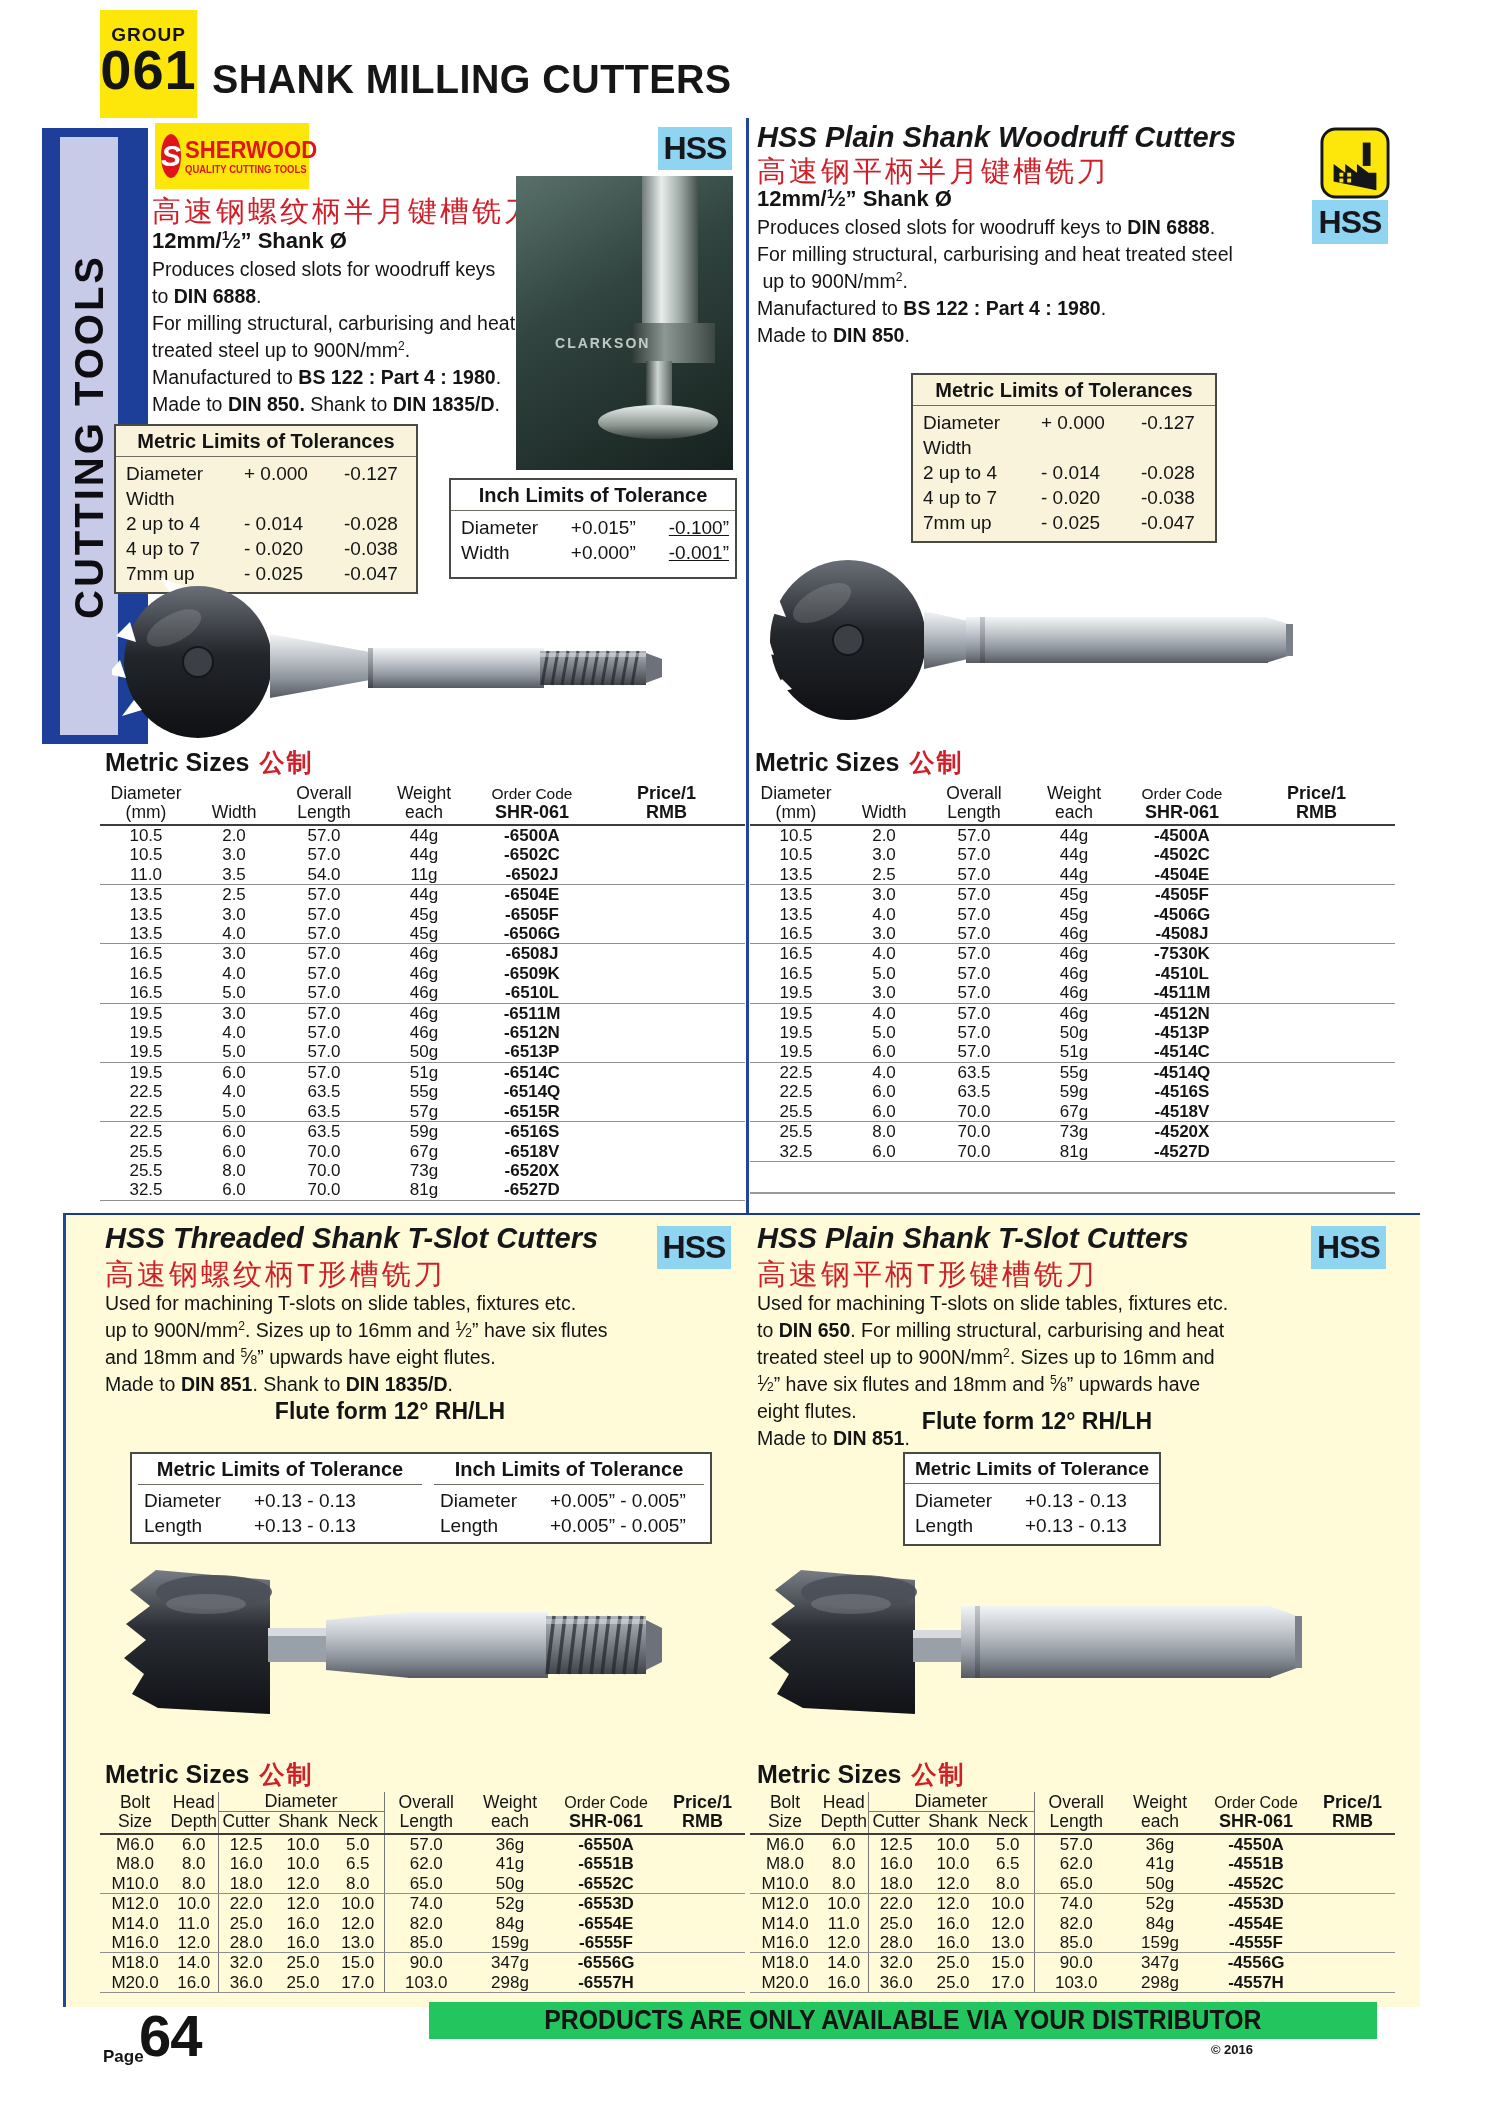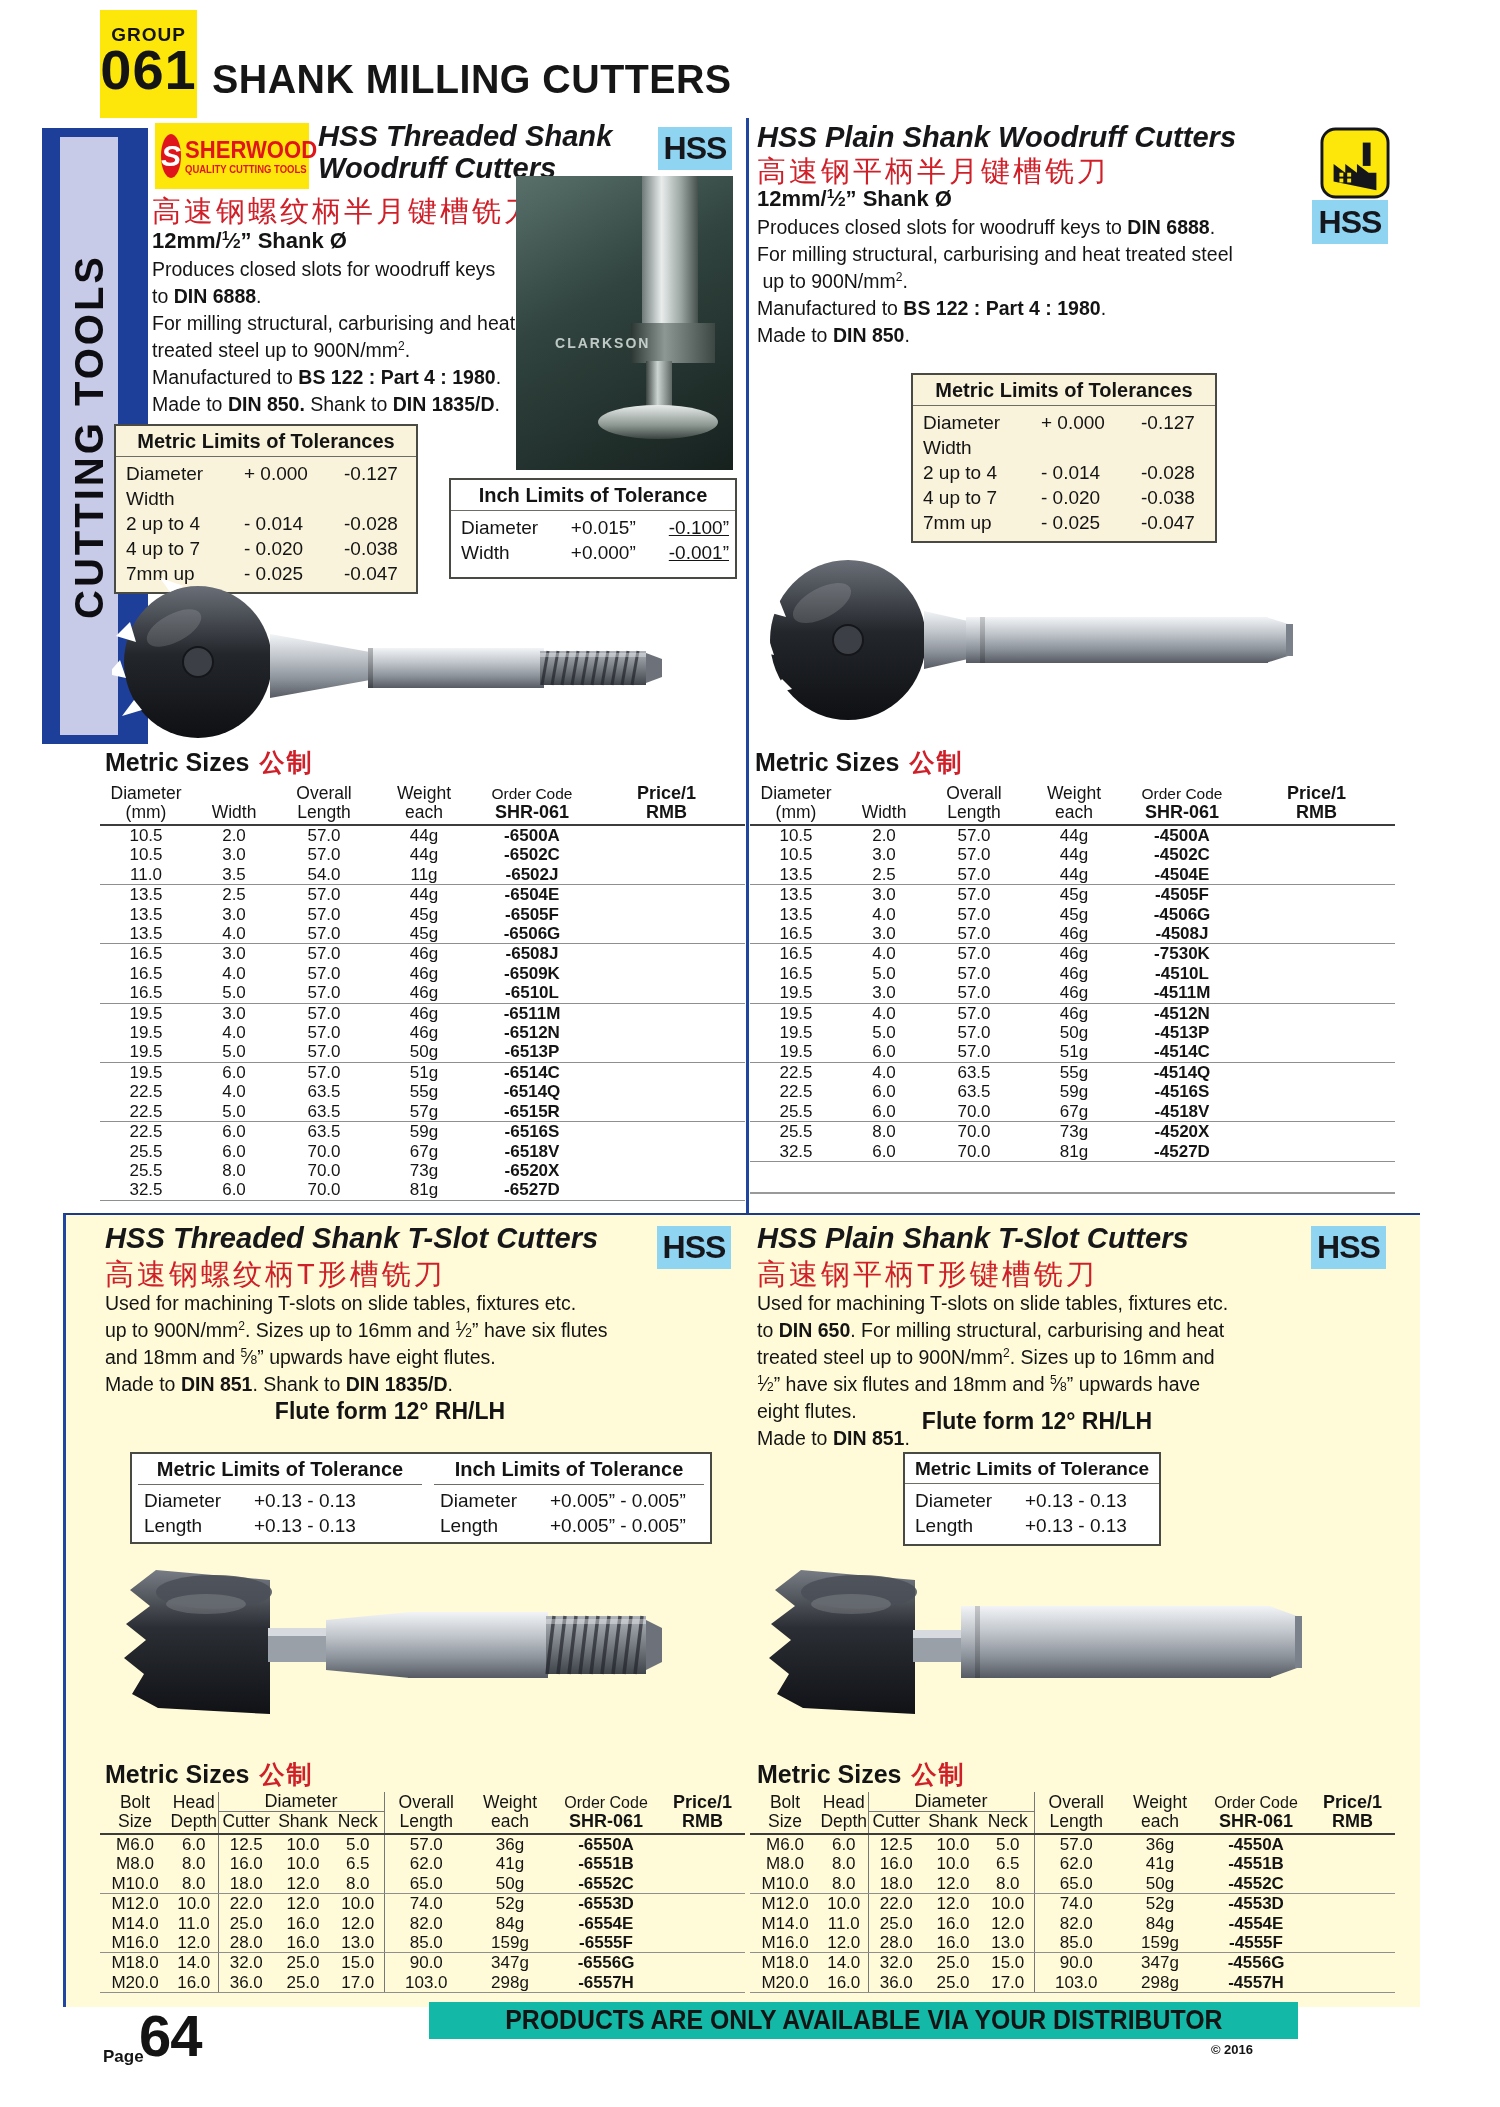--- a/index.html
+++ b/index.html
@@ -82,21 +82,21 @@
   .tslot .ocs{font-weight:800;font-size:18px;} .tslot .ocr{font-size:16px;}
   .tslot .prb{font-weight:800;font-size:18px;}
 
   
   .panel{background:#fffbd8;border-top:2px solid #1d3a85;}
   .panel-left{left:63px;top:1213px;width:684px;height:792px;border-left:3px solid #2146a0;}
   .panel-right{left:749px;top:1213px;width:671px;height:792px;}
   .rule{background:#999;}
 
   
-  .footer-banner{left:429px;top:2002px;width:869px;height:37px;background:#14b8a6;display:flex;align-items:center;justify-content:center;}
+  .footer-banner{left:429px;top:2002px;width:948px;height:37px;background:#22c55e;display:flex;align-items:center;justify-content:center;}
   .footer-banner span{font-weight:900;font-size:27px;letter-spacing:0;transform:scaleX(.92);white-space:nowrap;}
   .copyright{left:429px;top:2042px;width:824px;text-align:right;font-size:13px;font-weight:700;}
   .page-word{left:103px;top:2047px;font-size:17px;font-weight:800;}
   .page-num{left:139px;top:2002px;font-size:58px;font-weight:900;letter-spacing:-1px;}
 </style>
 </head>
 <body>
 
 <div class="page">
 
@@ -113,24 +113,20 @@
   </div>
 
   <div class="abs col-divider"></div>
 
   <div class="abs sherwood">
     <div class="sw-circle">S</div>
     <div class="sw-text">
       <div class="sw-name">SHERWOOD</div>
       <div class="sw-tag">QUALITY CUTTING TOOLS</div>
     </div>
-  </div>
-  <div class="abs" style="left:318px;top:120px;">
-    <div class="sec-title">HSS Threaded Shank</div>
-    <div class="sec-title">Woodruff Cutters</div>
   </div>
   <div class="abs hss-badge" style="left:658px;top:127px;width:74px;height:43px;">HSS</div>
   <div class="abs cn" style="left:152px;top:192px;">高速钢螺纹柄半月键槽铣刀</div>
   <div class="abs shank" style="left:152px;top:228px;">12mm/<sup>1</sup>⁄<sub>2</sub>” Shank Ø</div>
   <div class="abs desc" style="left:152px;top:256px;">
       <div class="dline">Produces closed slots for woodruff keys</div>
       <div class="dline">to <b>DIN 6888</b>.</div>
       <div class="dline">For milling structural, carburising and heat</div>
       <div class="dline">treated steel up to 900N/mm<sup>2</sup>.</div>
       <div class="dline">Manufactured to <b>BS 122 : Part 4 : 1980</b>.</div>

